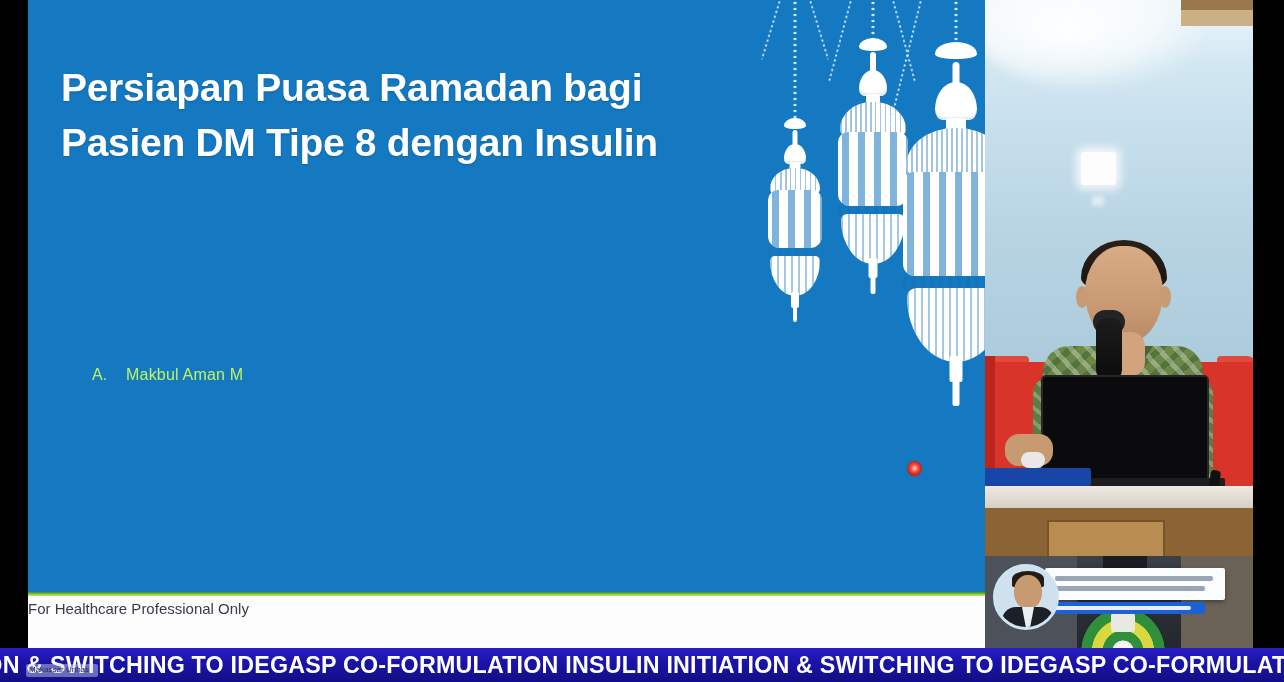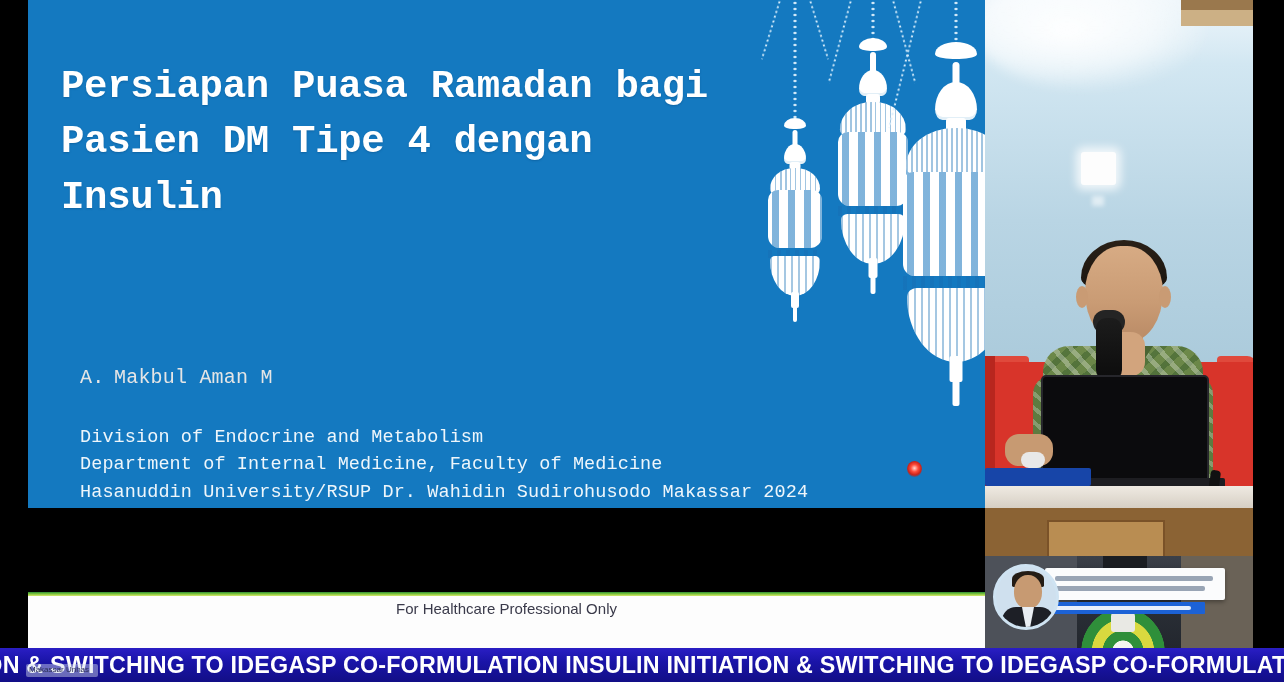--- a/index.html
+++ b/index.html
@@ -1,33 +1,33 @@
 <!DOCTYPE html>
 <html><head>
 <meta charset="utf-8">
 <style>
   html,body{margin:0;padding:0;background:#000;}
   body{width:1284px;height:682px;overflow:hidden;font-family:"Liberation Sans",sans-serif;}
   #stage{position:relative;width:1284px;height:682px;background:#000;overflow:hidden;}
 
   
   #slide-area{position:absolute;left:0;top:0;width:985px;height:648px;background:#000;overflow:hidden;}
-  #slide{position:absolute;left:28px;top:0;width:957px;height:508px;background:#1479c0;overflow:hidden;font-family:Liberation Mono, monospace;}
+  #slide{position:absolute;left:28px;top:0;width:957px;height:592px;background:#1479c0;overflow:hidden;}
   #slide-underline{position:absolute;left:28px;top:592px;width:957px;height:4px;
       background:linear-gradient(to bottom,#2f8f3a 0%,#79c23a 45%,#d8e86a 100%);}
   #slide-footer-zone{position:absolute;left:28px;top:596px;width:957px;height:52px;background:#fdfdfd;overflow:hidden;}
 
   .slide-title{position:absolute;left:33px;top:60px;width:690px;
       font-size:39px;line-height:1.42;font-weight:bold;color:#ffffff;letter-spacing:-0.3px;
       text-shadow:0 1px 2px rgba(0,60,110,.35);}
-  .author{position:absolute;left:52px;top:366px;font-size:20px;color:#e5e5e5;letter-spacing:.2px;}
+  .author{position:absolute;left:64px;top:366px;font-size:16px;color:#bef264;letter-spacing:.2px;}
   .author .initial{display:inline-block;width:34px;}
   .affil{position:absolute;left:52px;top:424px;font-size:18.5px;line-height:1.48;color:#eef6fb;letter-spacing:.1px;}
 
-  .footer-note{position:absolute;left:0;top:2px;width:957px;text-align:center;
+  .footer-note{position:absolute;left:0;top:2px;width:957px;
       font-size:15px;line-height:1.45;color:#3a3a4a;}
   .footer-note .l2{color:#2b2b6a;}
 
   
   #laser{position:absolute;left:879px;top:461px;width:15px;height:16px;border-radius:50%;
       background:radial-gradient(circle at 50% 45%,#ffd9d2 0%,#ff4b3a 32%,#c9241b 58%,rgba(190,30,25,.35) 74%,rgba(160,30,25,0) 100%);}
 
   
   .lantern{position:absolute;}
   .cord{position:absolute;left:50%;transform:translateX(-50%);width:3px;
@@ -145,32 +145,27 @@
 </head>
 <body>
 
 <div id="stage">
 
   <div id="slide-area">
     <div id="slide">
 
       <div class="slide-title">
         <div>Persiapan Puasa Ramadan bagi</div>
-        <div>Pasien DM Tipe 4 dengan Insulin</div>
+        <div>Pasien DM Tipe 8 dengan Insulin</div>
       </div>
 
       <div class="author">
         <span class="initial">A.</span><span>Makbul Aman M</span>
       </div>
 
-      <div class="affil">
-        <div>Division of Endocrine and Metabolism</div>
-        <div>Department of Internal Medicine, Faculty of Medicine</div>
-        <div>Hasanuddin University/RSUP Dr. Wahidin Sudirohusodo  Makassar 2024</div>
-      </div>
 
       <div class="lantern" style="left:724px;top:0;width:86px;height:330px;">
         <div class="cord" style="top:0;height:122px;"></div>
         <div class="cap" style="top:118px;width:22px;height:11px;"></div>
         <div class="sling-l" style="left:27px;height:62px;transform:rotate(17deg);transform-origin:top center;"></div>
         <div class="sling-r" style="left:57px;height:62px;transform:rotate(-17deg);transform-origin:top center;"></div>
         <div class="finial" style="top:130px;width:5px;height:18px;border-radius:3px;"></div>
         <div class="dome" style="top:144px;width:22px;height:20px;"></div>
         <div class="neck" style="top:162px;width:11px;height:8px;"></div>
         <div class="shoulder" style="top:168px;width:50px;height:26px;">

